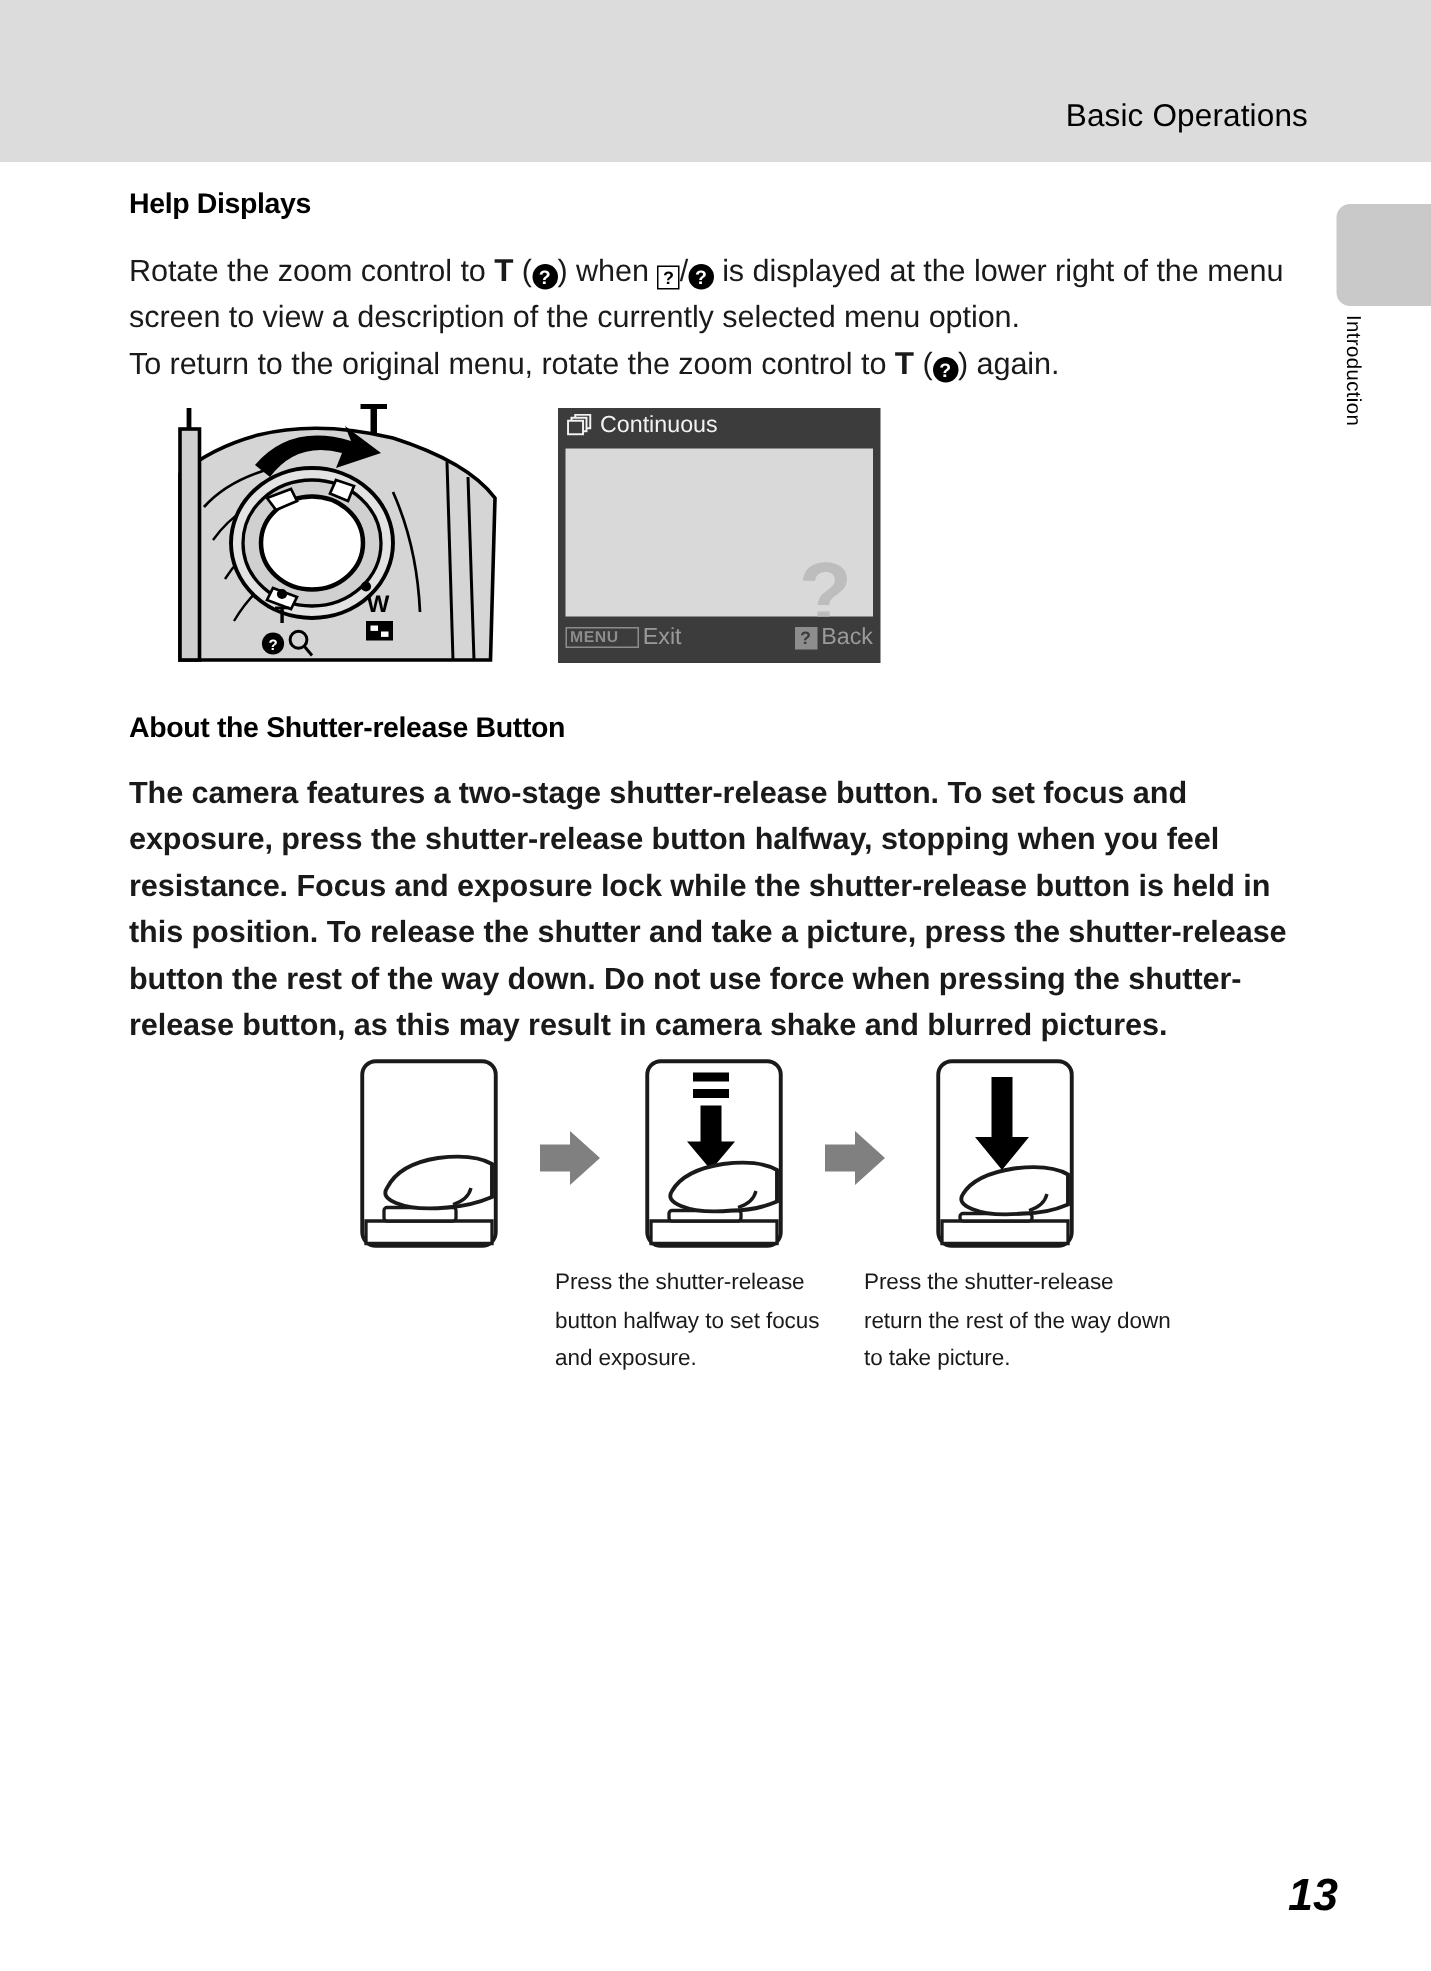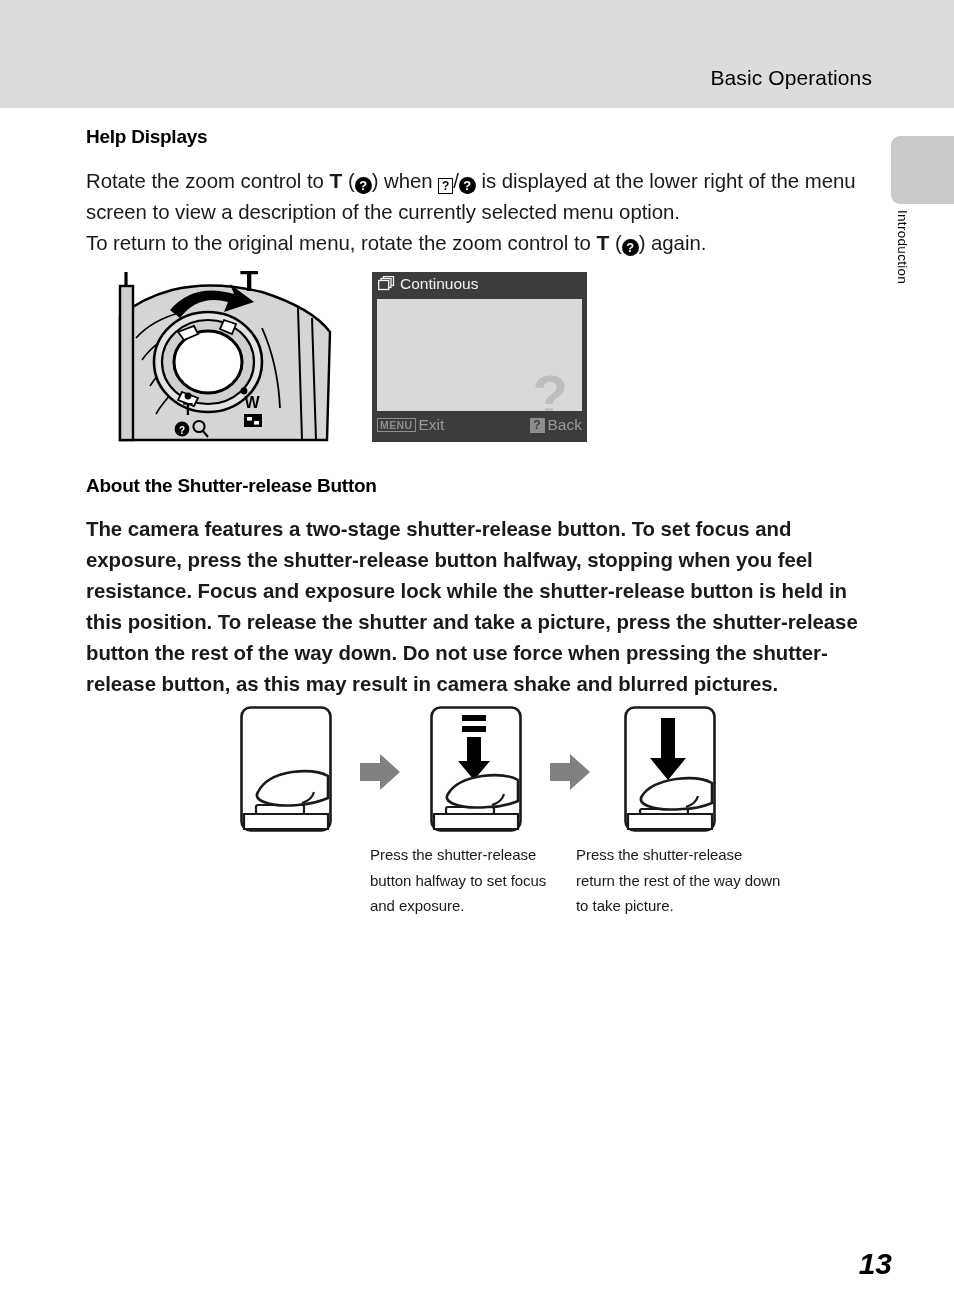--- a/index.html
+++ b/index.html
@@ -93,21 +93,21 @@
   }
   .lcd-body-text{ position:relative; z-index:2; }
   .lcd-bar{
     margin-top:4px; height:20px;
     display:flex; align-items:center;
     color:#9a9a9a; font-size:15.5px;
   }
   .badge-menu{
     display:inline-block; border:1.4px solid #8d8d8d; color:#8d8d8d;
     font-size:10.5px; font-weight:bold; letter-spacing:.4px;
-    padding:1px 2px 0 2px; line-height:11px; margin-right:3px;
+    padding:1px 12px 0 2px; line-height:11px; margin-right:3px;
     font-family:"Liberation Sans", sans-serif;
   }
   .badge-q{
     display:inline-block; width:15px; height:15px;
     background:#8d8d8d; color:#3c3c3c; font-size:12px; font-weight:bold;
     line-height:15px; text-align:center; margin-right:3px;
   }
   .lcd-bar .right{ margin-left:auto; display:flex; align-items:center; }
 
   

